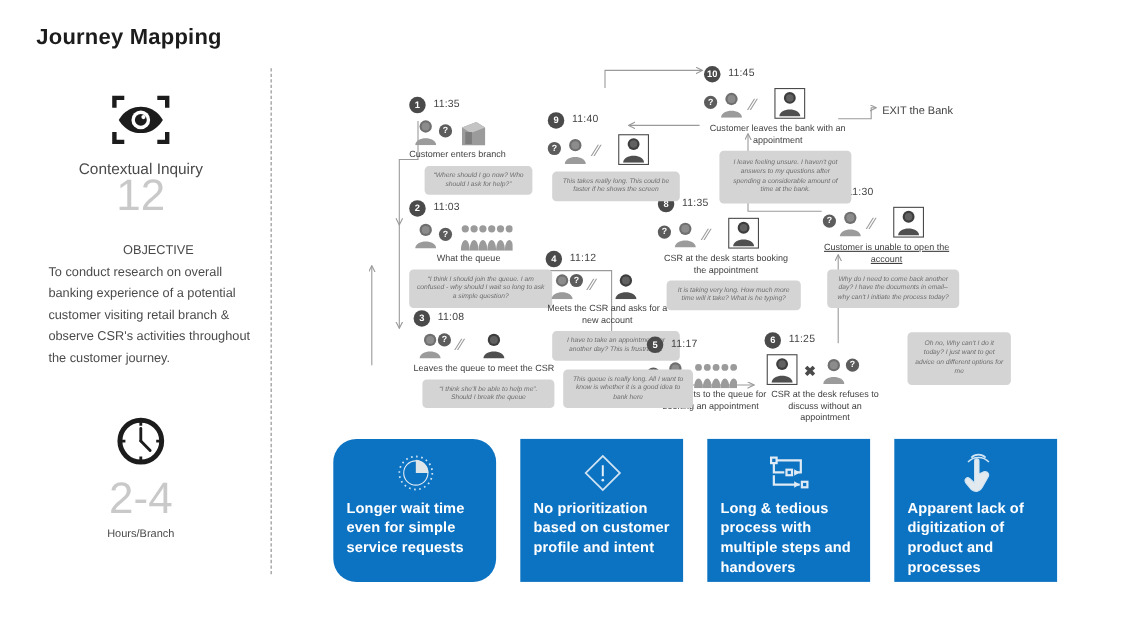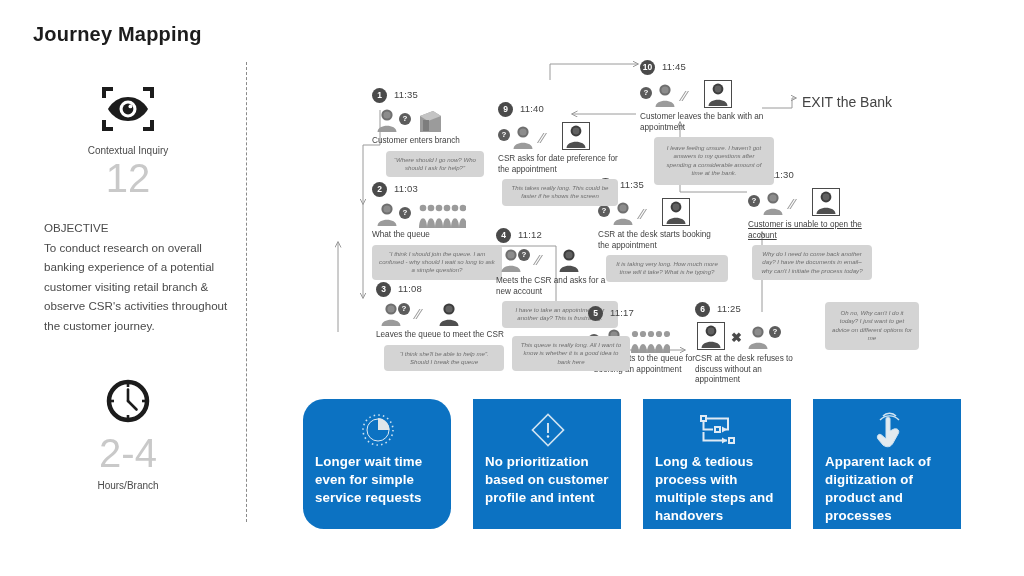--- a/index.html
+++ b/index.html
@@ -22,31 +22,31 @@
   }
   #divider{
     position:absolute;left:246px;top:62px;width:0;height:460px;
     border-left:1px dashed #8a8a8a;
   }
   .left-icon-wrap{position:absolute;text-align:center;width:220px;left:18px;}
   #eye-block{top:84px;}
   #eye-icon{display:block;margin:0 auto;}
   #ci-label{
     position:absolute;left:18px;top:145px;width:220px;text-align:center;
-    font-size:10px;color:#4a4a4a;
+    font-size:14px;color:#4a4a4a;
   }
   #ci-number{
     position:absolute;left:18px;top:156px;width:220px;text-align:center;
     font-size:40px;color:#c9c9c9;font-weight:normal;line-height:44px;
   }
   #objective-block{
     position:absolute;left:44px;top:218px;width:200px;
     font-size:11.6px;line-height:19.6px;color:#4a4a4a;
   }
-  #objective-label{display:block;}
+  #objective-label{display:block;text-align:center;}
   #objective-text{display:block;}
   #clock-block{position:absolute;left:18px;top:377px;width:220px;text-align:center;}
   #hours-number{
     position:absolute;left:18px;top:430px;width:220px;text-align:center;
     font-size:40px;color:#c9c9c9;line-height:46px;
   }
   #hours-label{
     position:absolute;left:18px;top:480px;width:220px;text-align:center;
     font-size:10px;color:#4a4a4a;
   }
@@ -65,21 +65,21 @@
   }
   .time{
     position:absolute;left:22px;top:1px;
     font-size:9.5px;color:#444;letter-spacing:.2px;
   }
   .icons{position:relative;height:26px;margin-top:3px;}
   .caption{
     font-size:8.2px;line-height:10.5px;color:#3f3f3f;
     margin-top:2px;
   }
-  .caption.ctr{}
+  .caption.ctr{text-align:center;}
   .quote{
     background:#d4d4d4;color:#6d6d6d;
     font-style:italic;font-size:6.1px;line-height:8.4px;
     text-align:center;border-radius:4px;
     padding:5px 6px;margin-top:4px;
   }
   .quote.tall{padding:7px 7px;}
 
   
   .av{position:absolute;top:0;}
@@ -87,21 +87,21 @@
   .qm{position:absolute;width:12px;height:12px;border-radius:50%;
       background:#5c5c5c;color:#fff;font-size:8px;line-height:12px;
       text-align:center;font-weight:bold;}
   .frame{position:absolute;border:1.4px solid #4a4a4a;padding:1px;background:#fff;}
   .slash{position:absolute;color:#9a9a9a;font-size:15px;line-height:15px;}
   .queue{position:absolute;top:1px;}
   .xmark{position:absolute;color:#4a4a4a;font-size:13px;font-weight:bold;line-height:13px;}
 
   #exit-label{
     position:absolute;left:802px;top:96px;
-    font-size:14px;line-height:12px;color:#444;
+    font-size:10px;line-height:12px;color:#444;
   }
 
   
   #cards{position:absolute;left:303px;top:399px;width:660px;height:130px;}
   .card{
     position:absolute;top:0;width:148px;height:130px;
     background:#0c72c2;color:#ffffff;
     box-sizing:border-box;padding:8px 10px 8px 12px;
   }
   .card-icon{height:46px;display:flex;align-items:center;justify-content:center;}
@@ -442,21 +442,20 @@
         </span>
         <span class="slash" style="left:42px;top:8px;">⁄⁄</span>
         <span class="frame" style="left:64px;top:0;width:24px;height:24px;">
           <svg width="24" height="24" viewBox="0 0 22 24">
               <circle cx="11" cy="7" r="5.4" fill="#3d3d3d"></circle>
               <path d="M1.5 24 C1.5 15.5 20.5 15.5 20.5 24 Z" fill="#4f4f4f"></path>
               <circle cx="11" cy="7" r="3.4" fill="#616161"></circle>
             </svg>
         </span>
       </div>
-      <div class="caption ctr" style="width:128px;">CSR asks for date preference for the appointment</div>
       <div class="quote" style="width:104px;margin-left:4px;">This takes really long. This could be faster if he shows the screen</div>
     </div>
 
     <div class="step" style="left:340px;top:10px;width:140px;">
       <div class="step-head">
         <span class="badge">10</span>
         <span class="time">11:45</span>
       </div>
       <div class="icons" style="height:30px;">
         <span class="qm" style="left:0;top:7px;">?</span>

